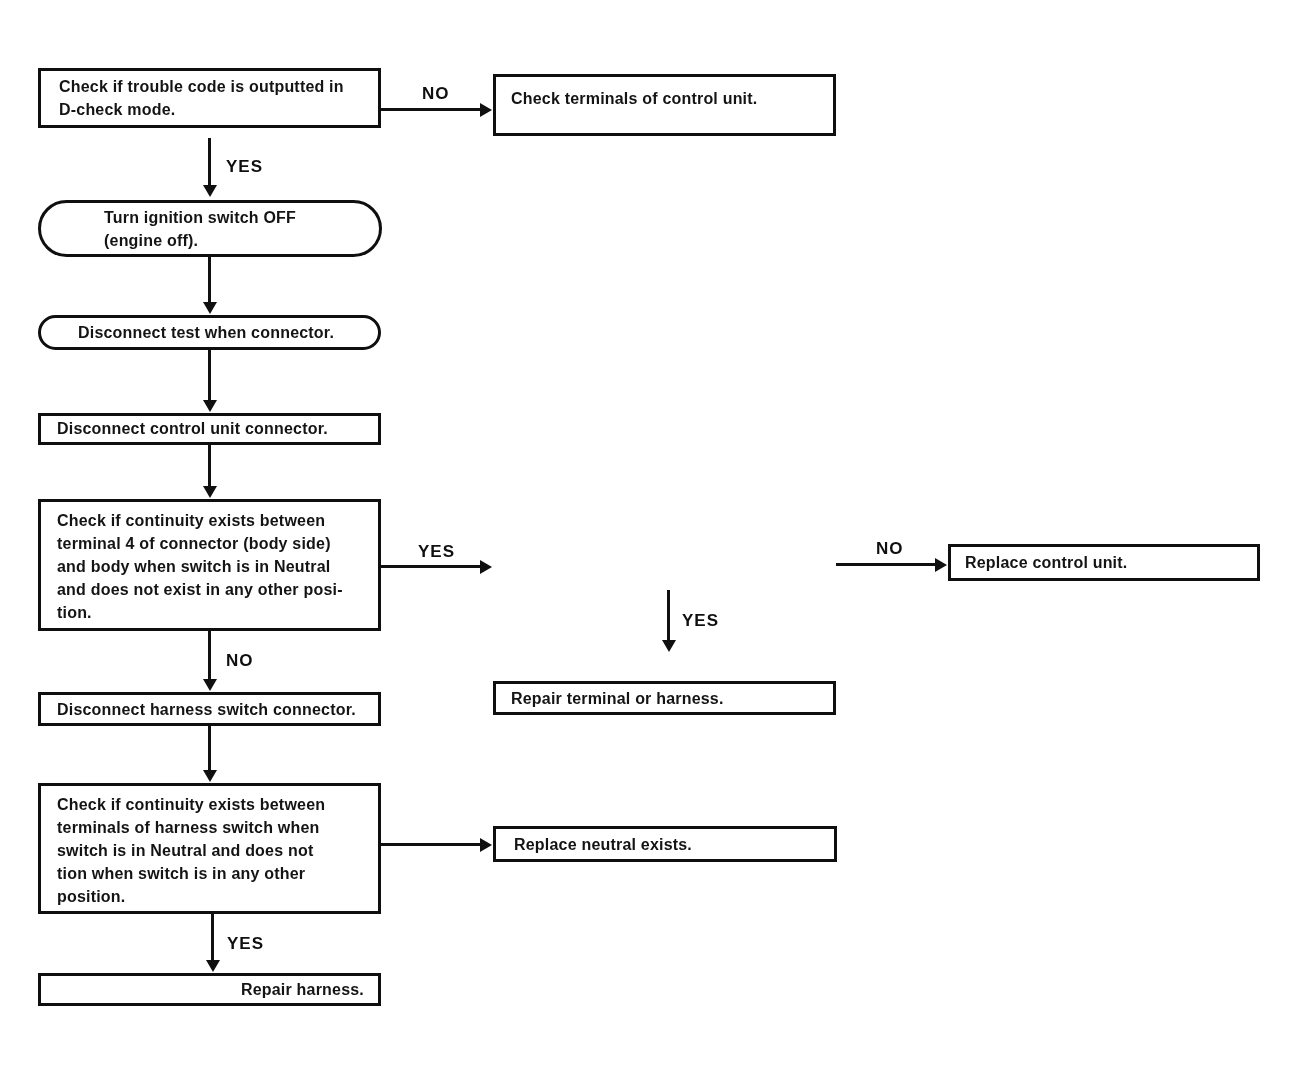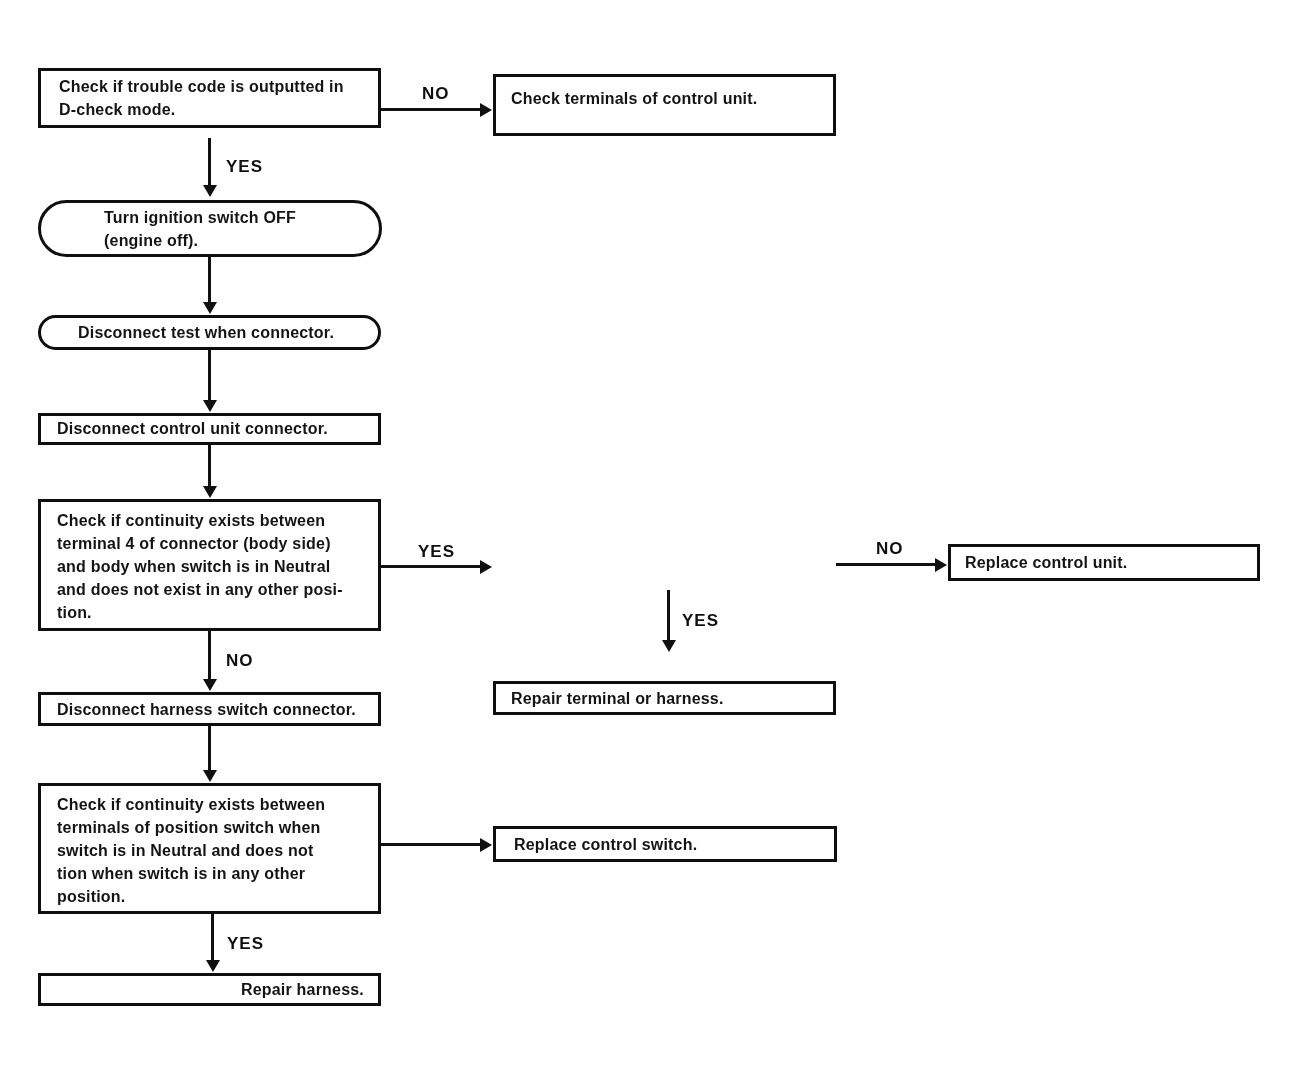--- a/index.html
+++ b/index.html
@@ -139,30 +139,30 @@
   <div class="edge-label" style="left:226px; top:651px;">NO</div>
 
   <div class="node" style="left:38px; top:692px; width:343px; height:34px; padding:3px 14px 0 16px;">
     <div class="nline">Disconnect harness switch connector.</div>
   </div>
 
   <div class="vline arrow-d" style="left:208px; top:726px; height:45px;"></div>
 
   <div class="node" style="left:38px; top:783px; width:343px; height:131px; padding:7px 12px 0 16px;">
     <div class="nline">Check if continuity exists between</div>
-    <div class="nline">terminals of position switch when</div>
+    <div class="nline">terminals of harness switch when</div>
     <div class="nline">switch is in Neutral and does not</div>
     <div class="nline">tion when switch is in any other</div>
     <div class="nline">position.</div>
   </div>
 
   <div class="hline arrow-r" style="left:381px; top:843px; width:100px;"></div>
 
   <div class="node" style="left:493px; top:826px; width:344px; height:36px; padding:4px 14px 0 18px;">
-    <div class="nline">Replace control switch.</div>
+    <div class="nline">Replace neutral exists.</div>
   </div>
 
   <div class="vline arrow-d" style="left:211px; top:914px; height:47px;"></div>
   <div class="edge-label" style="left:227px; top:934px;">YES</div>
 
   <div class="node" style="left:38px; top:973px; width:343px; height:33px; padding:2px 14px 0 17px;text-align:right;">
     <div class="nline">Repair harness.</div>
   </div>
 
 </div>

